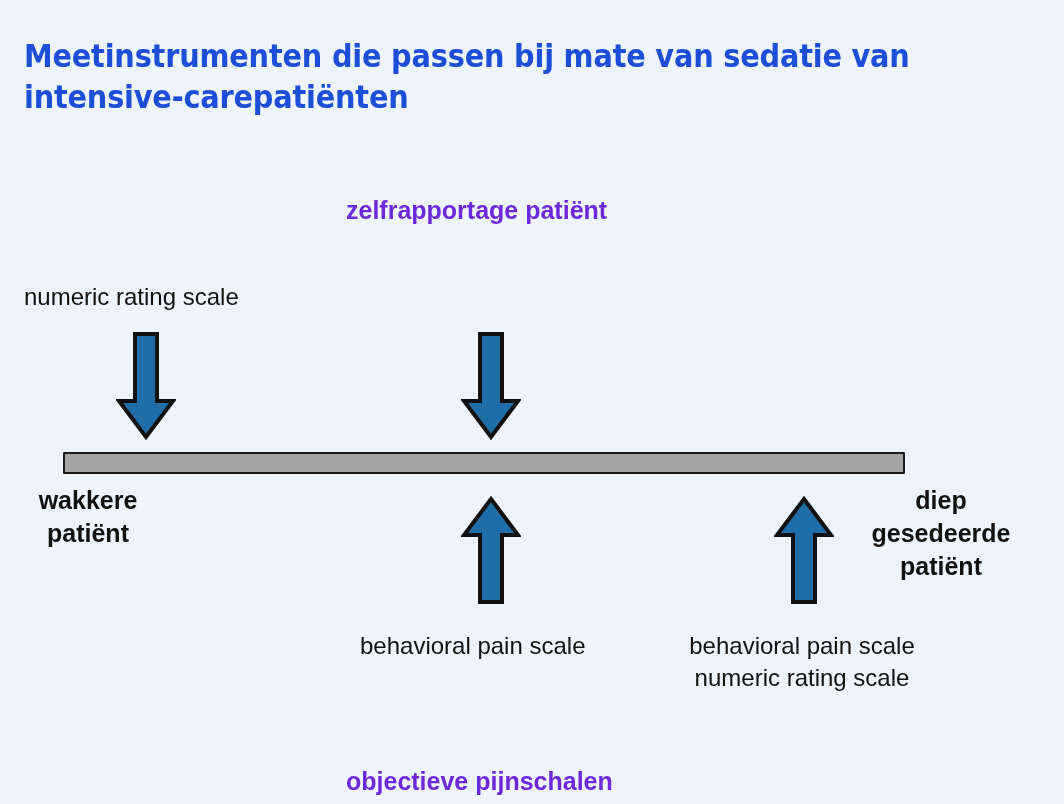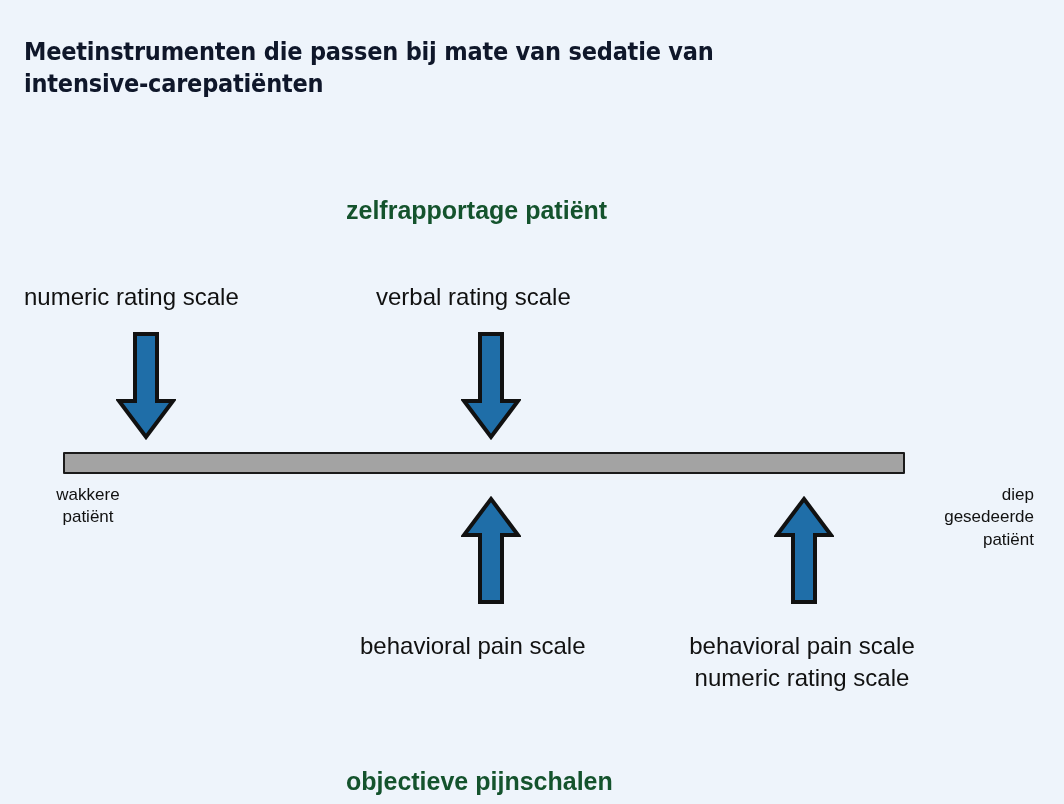--- a/index.html
+++ b/index.html
@@ -19,35 +19,35 @@
     overflow: hidden;
   }
 
   
   .slide-title {
     position: absolute;
     left: 24px;
     top: 36px;
     width: 990px;
     font-family: "DejaVu Sans Condensed", "Liberation Sans Narrow", "Liberation Sans", sans-serif;
-    font-size: 25px;
+    font-size: 32px;
     font-weight: 700;
     line-height: 1.28;
-    color: #0f172a;
+    color: #1d4ed8;
     letter-spacing: -0.2px;
     white-space: pre-line;
   }
 
   
   .group-caption {
     position: absolute;
     font-family: "Liberation Sans", sans-serif;
     font-size: 25px;
     font-weight: 600;
-    color: #14532d;
+    color: #6d28d9;
     white-space: nowrap;
   }
   #caption-self-report { left: 346px; top: 196px; }
   #caption-objective   { left: 346px; top: 719px; margin-top: 48px; }
 
   
   .instrument-label {
     position: absolute;
     font-family: "Liberation Sans", sans-serif;
     font-size: 24px;
@@ -63,37 +63,37 @@
     left: 668px;
     top: 630px;
     width: 268px;
     text-align: center;
   }
 
   
   .endpoint-label {
     position: absolute;
     font-family: "Liberation Sans", sans-serif;
-    font-size: 17px;
-    font-weight: 400;
+    font-size: 25px;
+    font-weight: 700;
     color: #111111;
     line-height: 1.32;
     white-space: pre-line;
   }
   #endpoint-awake {
     left: 18px;
     top: 484px;
     width: 140px;
     text-align: center;
   }
   #endpoint-deep {
     left: 848px;
     top: 484px;
     width: 186px;
-    text-align: right;
+    text-align: center;
   }
 
   
   #sedation-bar {
     position: absolute;
     left: 63px;
     top: 452px;
     width: 842px;
     height: 22px;
     background: #a3a3a3;
@@ -117,21 +117,20 @@
 
 <div id="slide">
 
   <div class="slide-title">Meetinstrumenten die passen bij mate van sedatie van
 intensive-carepatiënten</div>
 
   <div class="group-caption" id="caption-self-report">zelfrapportage patiënt</div>
 
   <div class="instrument-label" id="label-nrs-left">numeric rating scale</div>
 
-  <div class="instrument-label" id="label-vrs">verbal rating scale</div>
 
   <svg class="arrow" id="arrow-nrs-left" width="60" height="110" viewBox="0 0 60 110">
     <polygon points="19,3 41,3 41,70 57,70 30,106 3,70 19,70" fill="#1f6ea8" stroke="#111111" stroke-width="4" stroke-linejoin="miter"></polygon>
   </svg>
 
   <svg class="arrow" id="arrow-vrs" width="60" height="110" viewBox="0 0 60 110">
     <polygon points="19,3 41,3 41,70 57,70 30,106 3,70 19,70" fill="#1f6ea8" stroke="#111111" stroke-width="4" stroke-linejoin="miter"></polygon>
   </svg>
 
   <div id="sedation-bar"></div>

